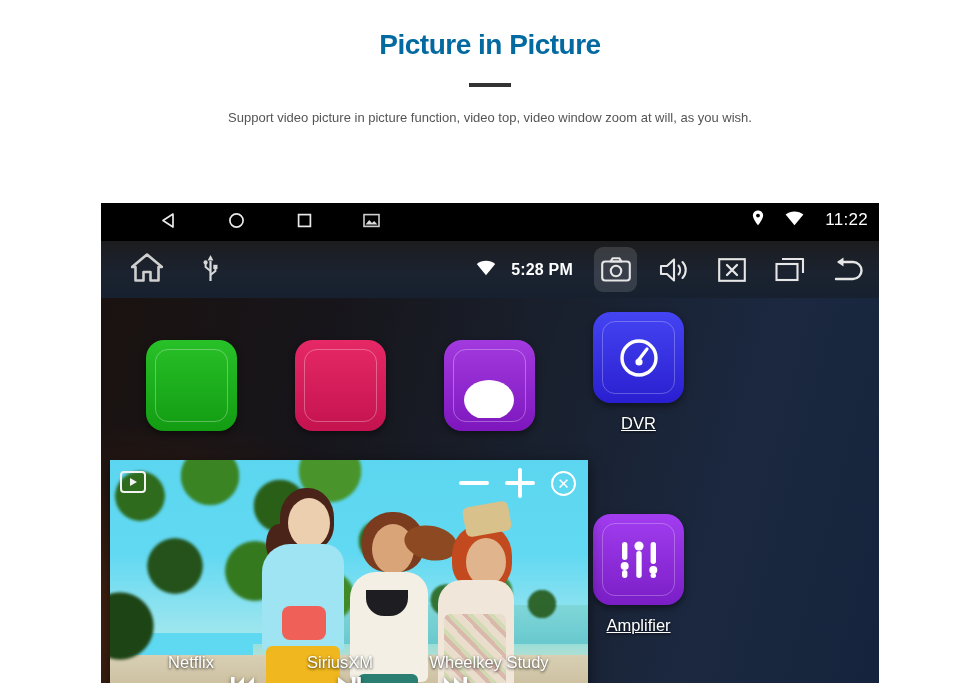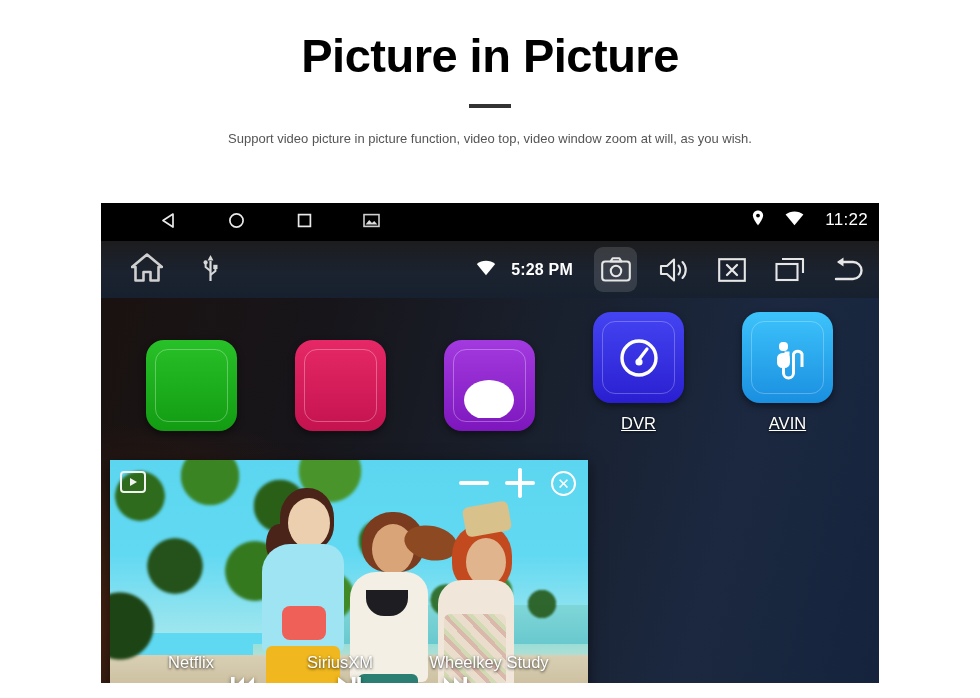--- a/index.html
+++ b/index.html
@@ -6,21 +6,21 @@
   html, body {
     width: 980px; height: 698px;
     background: #ffffff;
     font-family: "Liberation Sans", sans-serif;
     overflow: hidden;
   }
 
   
   .page-header { width: 980px; padding-top: 30px; text-align: center; }
   .page-title {
-    font-size: 47px; font-weight: bold; color: #000000;
+    font-size: 28px; font-weight: bold; color: #0369a1;
     letter-spacing: -0.5px; line-height: 1.1;
   }
   .title-divider {
     width: 42px; height: 4px; background: #333; margin: 22px auto 0;
   }
   .page-subtitle {
     margin: 22px auto 0; width: 890px;
     font-size: 13px; color: #555; line-height: 1.45; font-weight: normal;
   }
 
@@ -317,32 +317,36 @@
       <div class="app-icon" style="background:linear-gradient(180deg,#4444f2 0%,#2a1fd0 100%);">
         <svg width="50" height="50" viewBox="0 0 50 50">
           <circle cx="25" cy="25" r="17" fill="none" stroke="#fff" stroke-width="3.4"></circle>
           <path d="M33 16 L25 26.5" stroke="#fff" stroke-width="3.2" stroke-linecap="round"></path>
           <circle cx="25" cy="29" r="3.6" fill="#fff"></circle>
         </svg>
       </div>
       <div class="app-label">DVR</div>
     </div>
 
-    <div class="app" style="left:639px; top:14px;">
-      <div class="app-icon" style="background:linear-gradient(180deg,#3dc3fb 0%,#1a8fe0 100%);">
-        <svg width="50" height="50" viewBox="0 0 50 50">
-          <rect x="16" y="9" width="9" height="9" rx="4" fill="#fff"></rect>
-          <rect x="14" y="20" width="13" height="15" rx="5.5" fill="#fff"></rect>
-          <rect x="21.5" y="18.5" width="5" height="6" fill="#fff"></rect>
-          <path d="M20.5 35 L20.5 40 A5 5 0 0 0 30.5 40 L30.5 21 A4.6 4.6 0 0 1 39 21 L39 34" fill="none" stroke="#fff" stroke-width="3"></path>
+
+    <div class="app" style="left:490px; top:216px;">
+      <div class="app-icon" style="background:linear-gradient(180deg,#a23df0 0%,#7a1ec6 100%);">
+        <svg width="46" height="46" viewBox="0 0 46 46">
+          <rect x="6" y="5" width="5.4" height="18" rx="2.7" fill="#fff"></rect>
+          <circle cx="8.7" cy="29" r="4" fill="#fff"></circle>
+          <rect x="6" y="33" width="5.4" height="8" rx="2.7" fill="#fff"></rect>
+          <rect x="20.3" y="14" width="5.4" height="27" rx="2.7" fill="#fff"></rect>
+          <circle cx="23" cy="9" r="4.6" fill="#fff"></circle>
+          <rect x="34.6" y="5" width="5.4" height="22" rx="2.7" fill="#fff"></rect>
+          <circle cx="37.3" cy="33" r="4" fill="#fff"></circle>
+          <rect x="34.6" y="36" width="5.4" height="5" rx="2.7" fill="#fff"></rect>
         </svg>
       </div>
-      <div class="app-label">AVIN</div>
-    </div>
-
+      <div class="app-label">Amplifier</div>
+    </div>
 
 
     <div class="pip">
       <div class="pip-video">
         <div class="pip-sky"></div>
         <div class="pip-sea"></div>
         <div class="pip-shore"></div>
         <div class="pip-sand"></div>
         <div class="foliage"></div>
         <div class="palm"></div>

